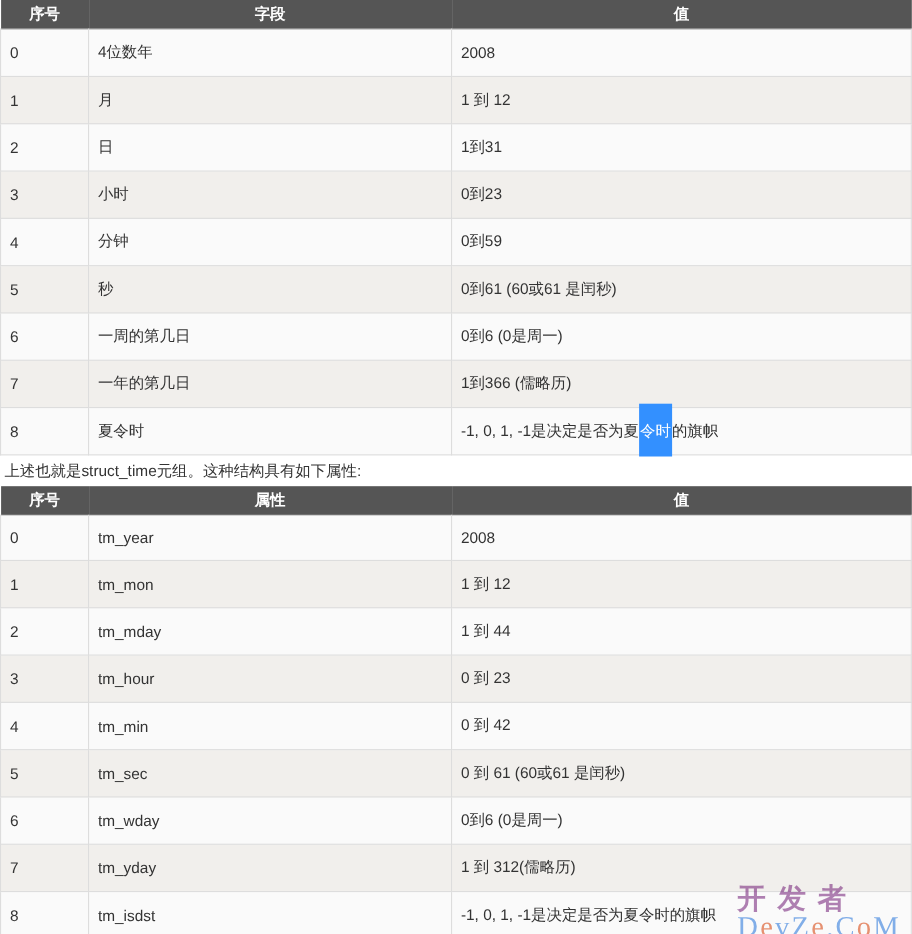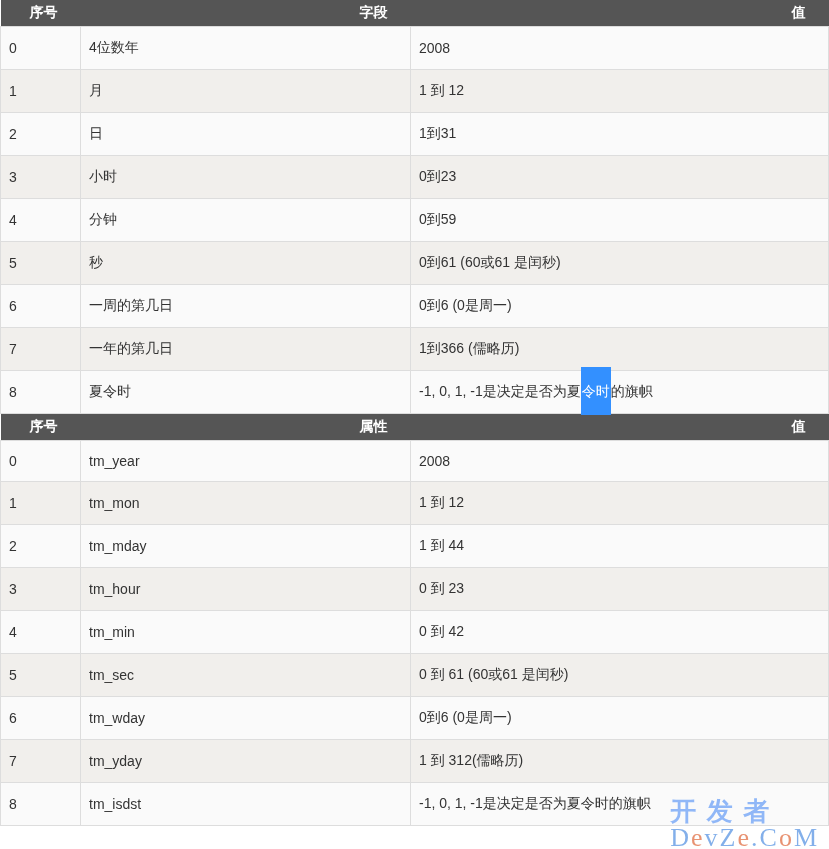--- a/index.html
+++ b/index.html
@@ -15,22 +15,22 @@
   table {
     width: 100%;
     border-collapse: collapse;
     margin: 0;
     table-layout: fixed;
   }
   thead th {
     background: #555555;
     color: #fff;
     font-weight: bold;
-    text-align: right;
-    padding: 4px 23px;
+    text-align: center;
+    padding: 4px 4px;
     font-size: 14px;
   }
   tbody td {
     padding: 12px 8px;
     border: 1px solid #ddd;
     vertical-align: middle;
   }
   tbody tr:nth-child(odd) td {
     background: #fafafa;
   }
@@ -55,21 +55,21 @@
     bottom: -2px;
     font-family: Georgia, 'Times New Roman', serif;
     font-size: 26px;
     line-height: 1.0;
     text-align: left;
     letter-spacing: 2px;
     opacity: 0.55;
     pointer-events: none;
     font-weight: 500;
   }
-  .wm-line1 { color: #3b82f6; font-weight: 600;}
+  .wm-line1 { color: #701a75; font-weight: 600;}
   .wm-line2 { color: #1e6fd9; }
   .wm-line2 .alt { color: #d63b00; }
   .page-wrap { position: relative; min-height: 849px; }
 </style>
 </head>
 <body>
 <div class="page-wrap">
 
 <table>
   <colgroup>
@@ -126,20 +126,21 @@
       <td>1到366 (儒略历)</td>
     </tr>
     <tr>
       <td>8</td>
       <td>夏令时</td>
       <td><span>-1, 0, 1, -1是决定是否为夏</span><span class="hl">令时</span><span>的旗帜</span></td>
     </tr>
   </tbody>
 </table>
 
+<p class="desc">上述也就是struct_time元组。这种结构具有如下属性:</p>
 
 <table>
   <colgroup>
         <col class="col-idx">
         <col class="col-field">
         <col>
       </colgroup>
   <thead>
     <tr>
       <th>序号</th>

